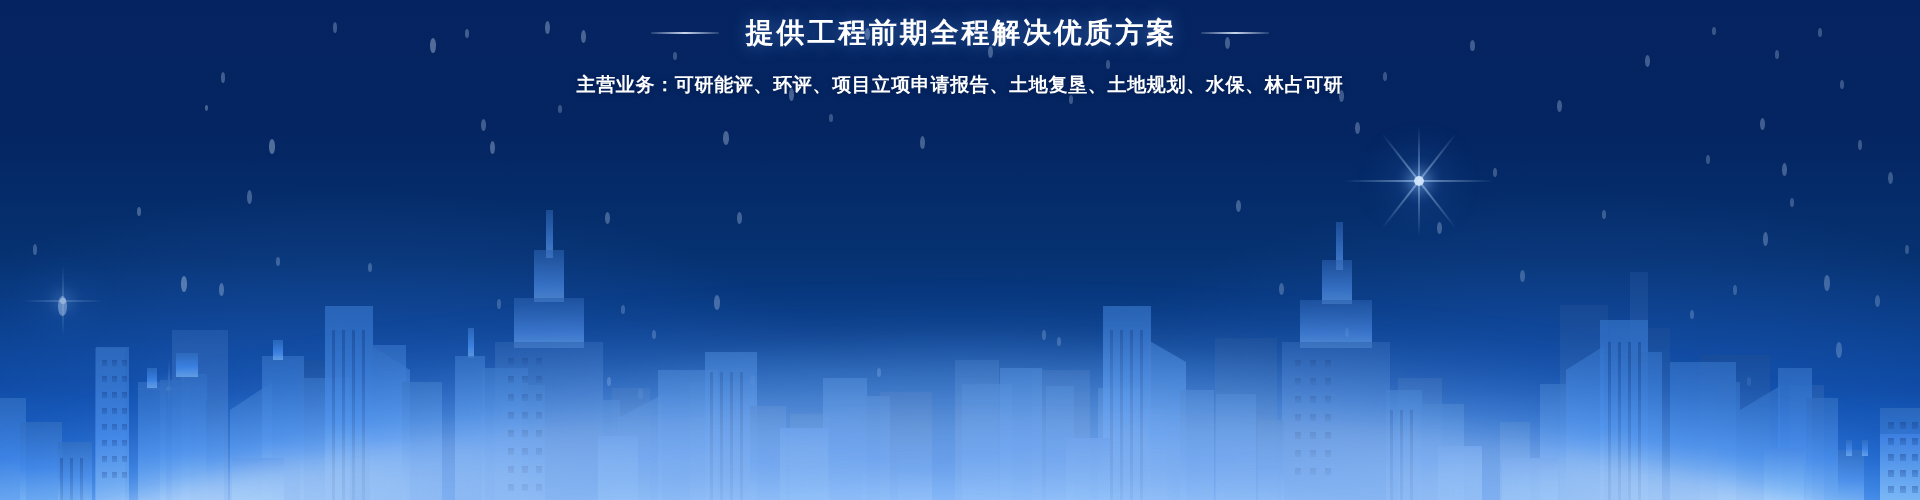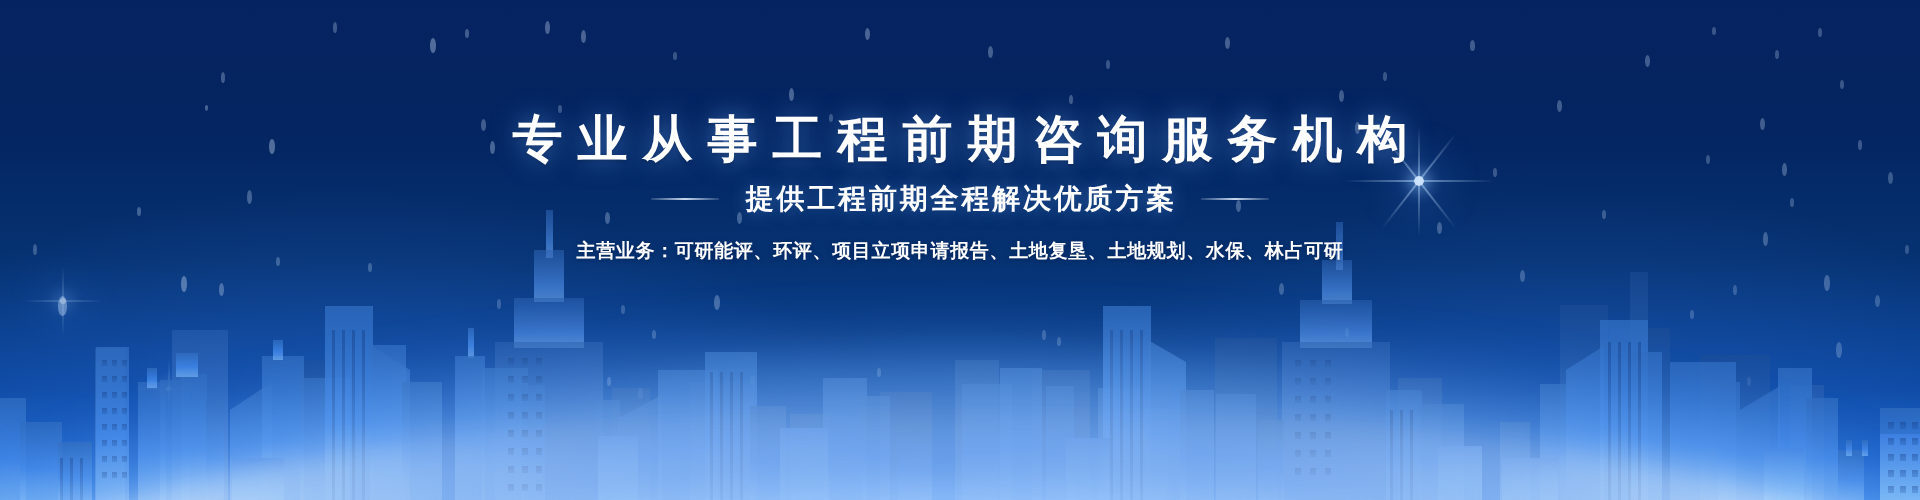--- a/index.html
+++ b/index.html
@@ -483,21 +483,20 @@
           <rect x="80" y="248" width="3" height="42"></rect>
         </g>
       </g>
     </svg>
   </div>
 
   <div class="horizon-edge"></div>
   <div class="horizon"></div>
 
   <div class="content">
-    <h1 class="headline">专业从事工程前期咨询服务机构</h1>
 
     <div class="sub-row">
       <span class="rule"></span>
       <h2 class="subhead">提供工程前期全程解决优质方案</h2>
       <span class="rule"></span>
     </div>
 
     <p class="services">主营业务：可研能评、环评、项目立项申请报告、土地复垦、土地规划、水保、林占可研</p>
   </div>
 

